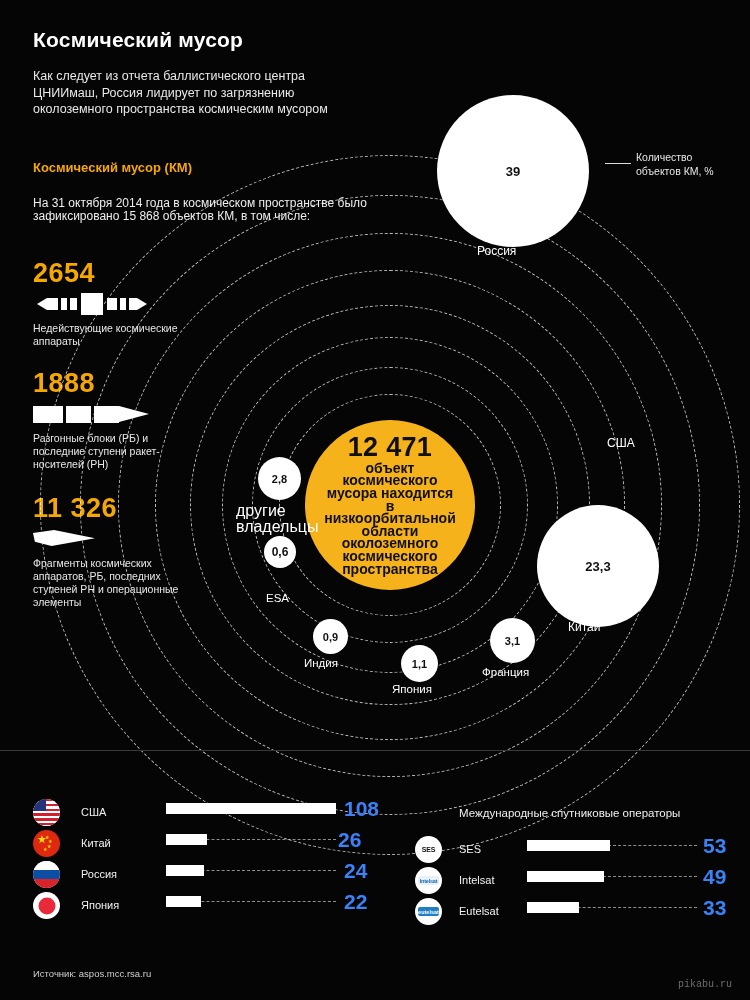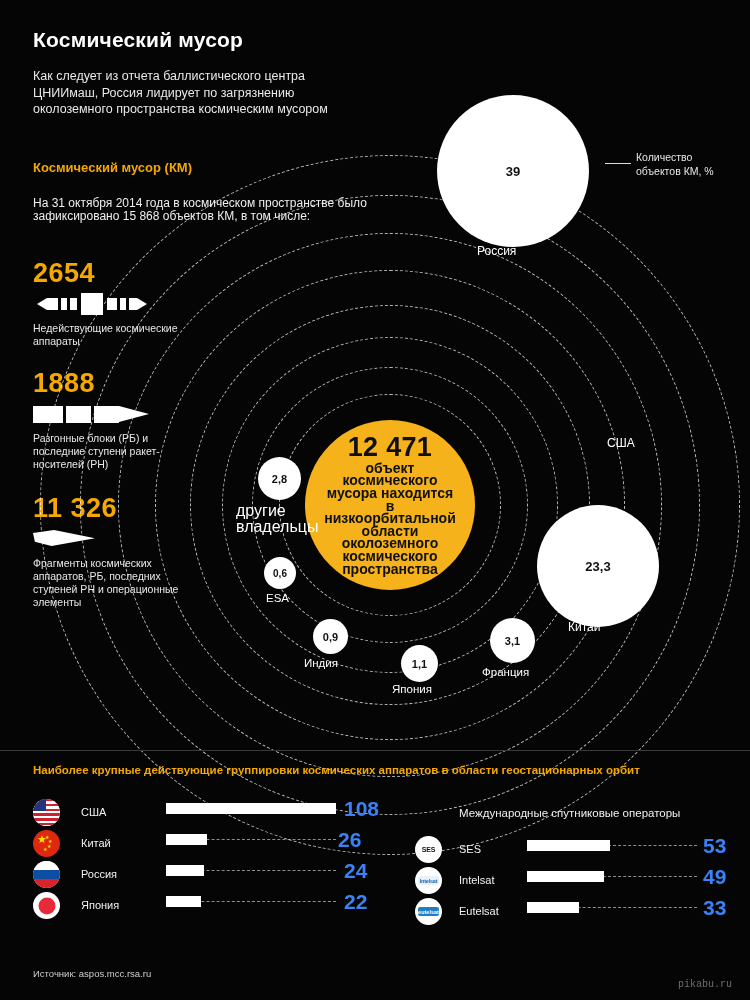--- a/index.html
+++ b/index.html
@@ -247,31 +247,30 @@
     <div class="bubble small" style="left:401px;top:525px;width:37px;height:37px;">
       <span>1,1</span>
     </div>
     <div class="blabel sm" style="left:392px;top:563px;">Япония</div>
 
     <div class="bubble small" style="left:313px;top:499px;width:35px;height:35px;">
       <span>0,9</span>
     </div>
     <div class="blabel sm" style="left:304px;top:537px;">Индия</div>
 
-    <div class="bubble small" style="left:264px;top:437px;width:32px;height:32px;font-size:10px;">
+    <div class="bubble small" style="left:264px;top:416px;width:32px;height:32px;font-size:12px;">
       <span>0,6</span>
     </div>
     <div class="blabel sm" style="left:266px;top:472px;">ESA</div>
   </div>
 
   <div id="callout-line"></div>
   <div id="callout-text">Количество объектов КМ, %</div>
 
   <div id="rule"></div>
-  <div id="panel-title">Наиболее крупные действующие группировки космических аппаратов в области геостационарных орбит</div>
   <div id="ops-title">Международные спутниковые операторы</div>
 
   <div class="barrow" style="left:33px;top:797px;width:330px;">
     <div class="flag f-us">
       <div class="inner">
           <div class="stripes"></div>
           <div class="canton"></div>
         </div>
     </div>
     <div class="name" style="left:48px;">США</div>

